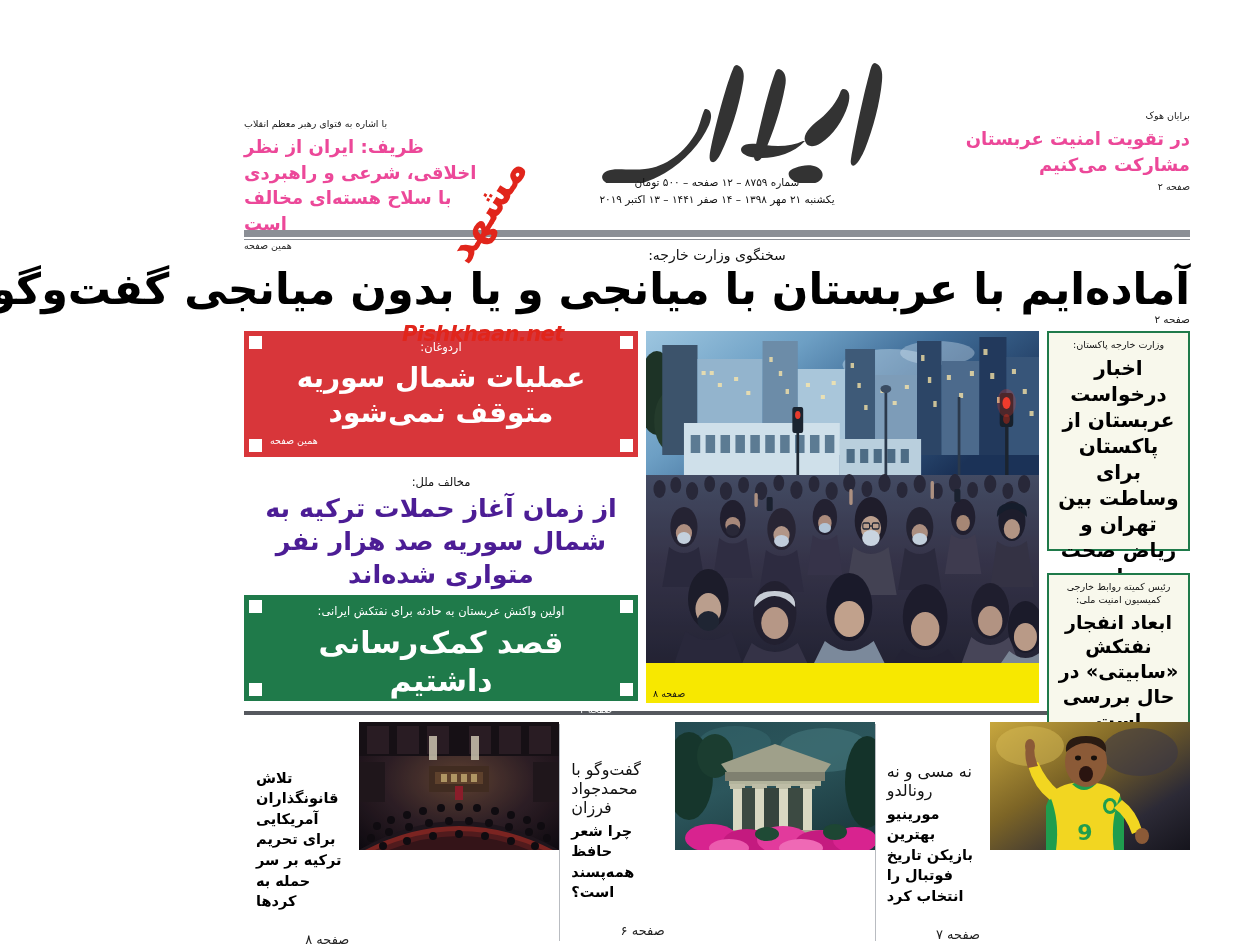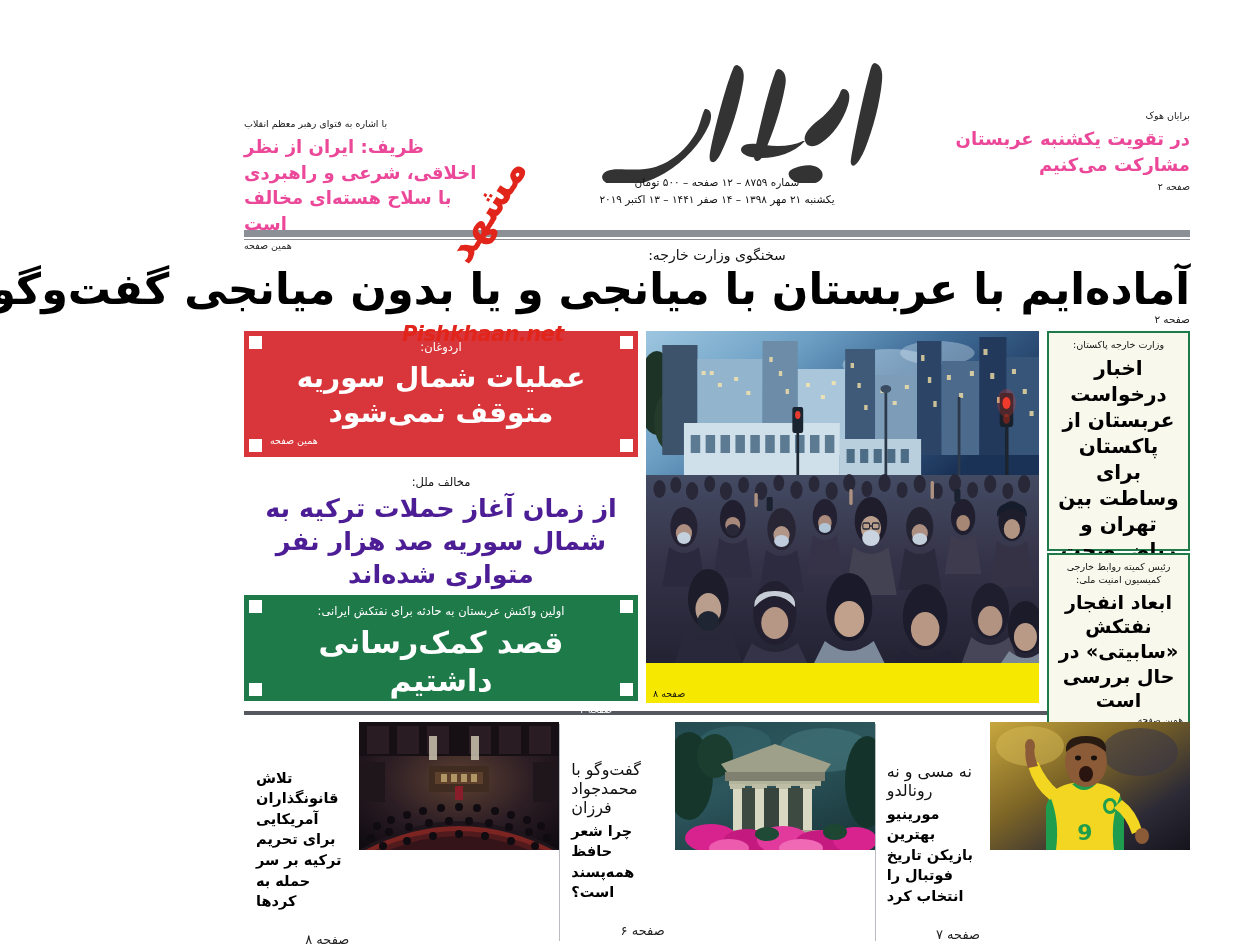--- a/index.html
+++ b/index.html
@@ -172,21 +172,21 @@
   
   .main-grid {
     display: flex;
     gap: 8px;
     margin-top: 6px;
     height: 372px;
   }
 
   .col-left { width: 394px; display: flex; flex-direction: column; gap: 15px; }
   .col-center { flex: 1; display: flex; flex-direction: column; }
-  .col-right { width: 143px; display: flex; flex-direction: column; gap: 2px; }
+  .col-right { width: 143px; display: flex; flex-direction: column; gap: 22px; }
 
   
   .boxnews {
     position: relative;
     padding: 9px 26px 8px 26px;
     text-align: center;
     color: #fff;
   }
   .boxnews.red { background: #d8363a; height: 126px; }
   .boxnews.green { background: #1f7a4a; height: 106px; }
@@ -365,21 +365,21 @@
 </style>
 </head>
 <body>
 
 <div class="page">
 
   <div class="masthead">
 
     <div class="mh-side right">
       <div class="mh-kicker">برایان هوک</div>
-      <div class="mh-head">در تقویت یکشنبه عربستان مشارکت می‌کنیم</div>
+      <div class="mh-head">در تقویت امنیت عربستان مشارکت می‌کنیم</div>
       <div class="mh-page">صفحه ۲</div>
     </div>
 
     <div class="mh-center">
       <div class="logo-wrap">
         <svg class="logo-svg" width="360" height="132" viewBox="0 0 360 132" aria-label="ابرار">
 
           <g fill="#333333">
 
             <path d="M338 12 C344 14 346 20 345 30 C343 52 336 78 328 98 C325 105 321 112 318 114 C315 116 313 113 314 108 C318 84 326 46 332 24 C334 16 335 12 338 12 Z"></path>

